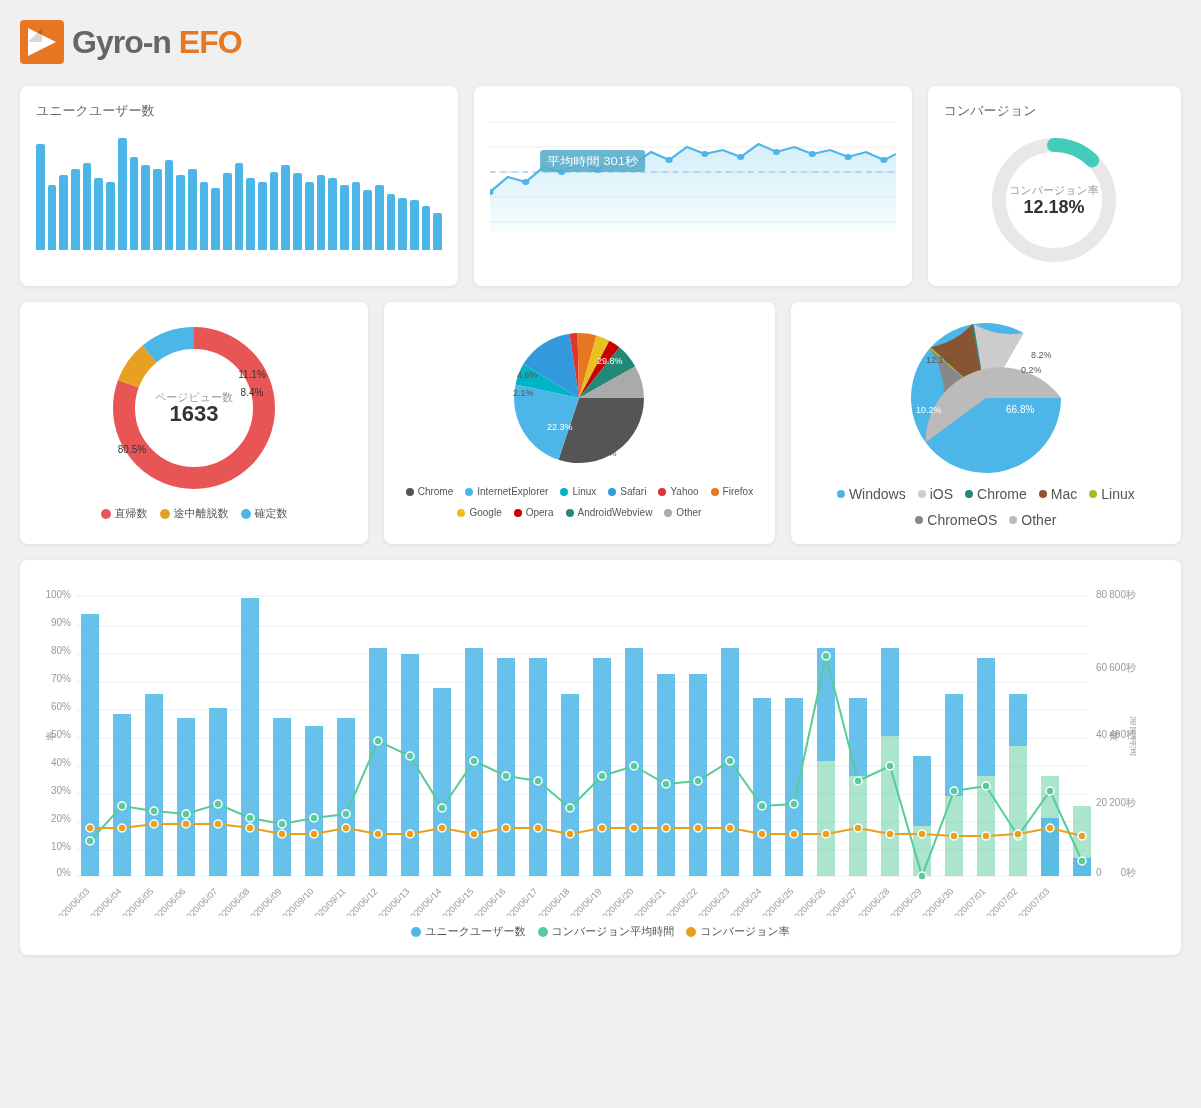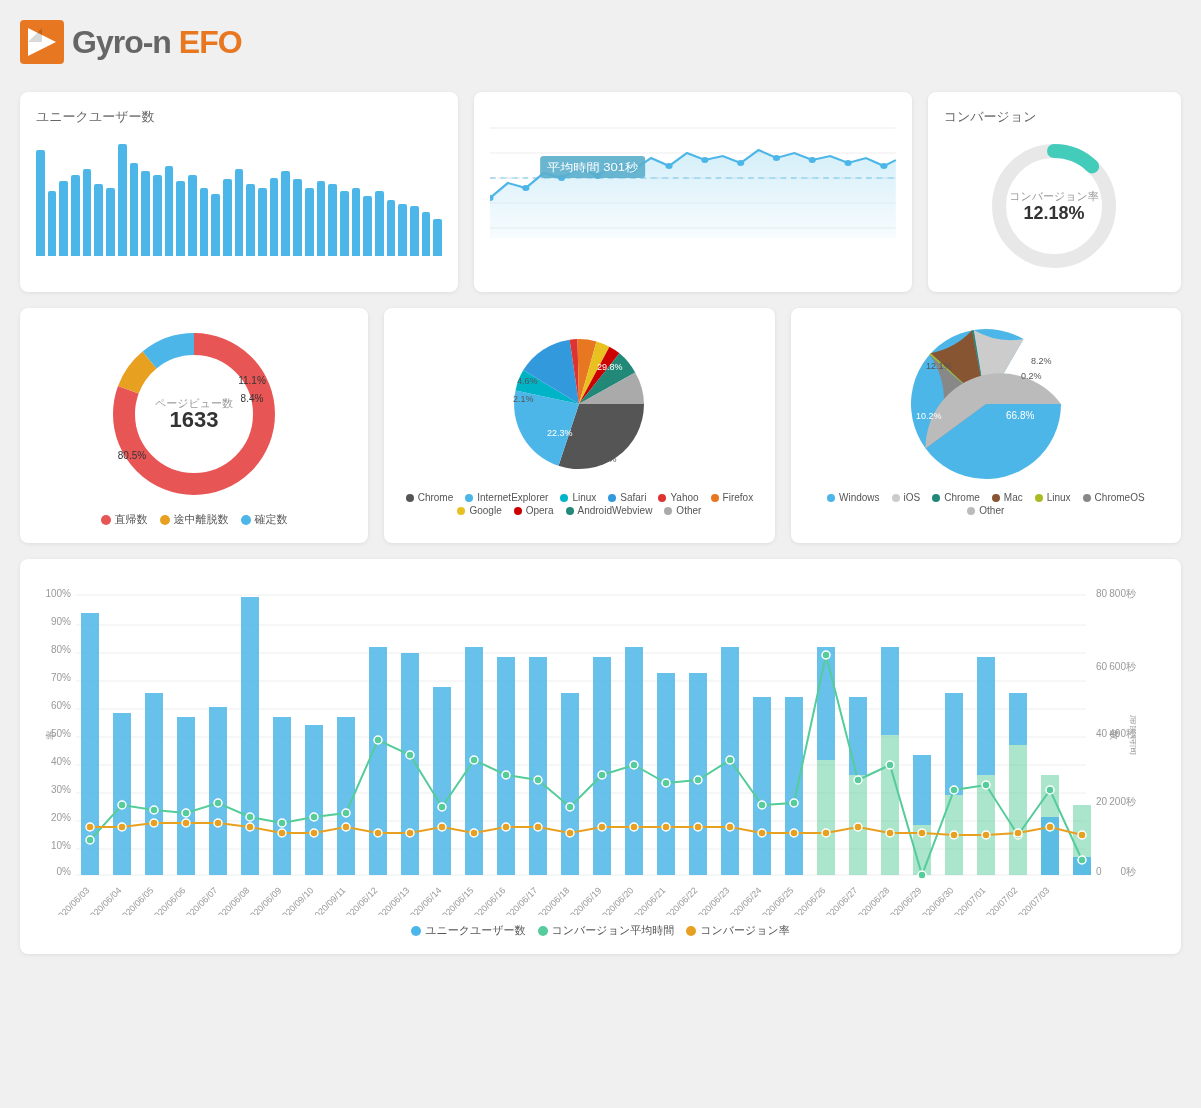--- a/index.html
+++ b/index.html
@@ -5,21 +5,21 @@
     * { box-sizing: border-box; margin: 0; padding: 0; }
     body {
       font-family: -apple-system, BlinkMacSystemFont, 'Segoe UI', sans-serif;
       background: #f0f0f0;
       padding: 20px;
       color: #333;
     }
     .header {
       display: flex;
       align-items: center;
-      margin-bottom: 28px;
+      margin-bottom: 22px;
       gap: 8px;
     }
     .logo-icon {
       width: 44px;
       height: 44px;
     }
     .logo-text {
       font-size: 32px;
       font-weight: 700;
       color: #555;
@@ -88,21 +88,21 @@
       flex-direction: column;
       align-items: center;
       justify-content: center;
       height: 140px;
     }
 
     
     .legend {
       display: flex;
       flex-wrap: wrap;
-      gap: 2px 12px;
+      gap: 10px 12px;
       justify-content: center;
       margin-top: 8px;
       font-size: 11px;
       color: #555;
     }
     .legend-item {
       display: flex;
       align-items: center;
       gap: 4px;
     }
@@ -368,21 +368,21 @@
             <path d="M0,0 L-60.5,44.4 A75,75 0 0,1 75,0 Z" fill="#bbbbbb"></path>
           </g>
 
           <text x="130" y="100" font-size="10" fill="white">66.8%</text>
           <text x="155" y="45" font-size="9" fill="#555">8.2%</text>
           <text x="145" y="60" font-size="9" fill="#555">0.2%</text>
           <text x="50" y="50" font-size="9" fill="#555">12.1%</text>
           <text x="40" y="100" font-size="9" fill="white">10.2%</text>
         </svg>
       </div>
-      <div class="legend" style="font-size:10px;">
+      <div class="legend" style="font-size:14px;">
         <div class="legend-item">
           <span class="legend-dot" style="background:#4db6e8;width:8px;height:8px;"></span>
           <span>Windows</span>
         </div>
         <div class="legend-item">
           <span class="legend-dot" style="background:#ccc;width:8px;height:8px;"></span>
           <span>iOS</span>
         </div>
         <div class="legend-item">
           <span class="legend-dot" style="background:#228877;width:8px;height:8px;"></span>

